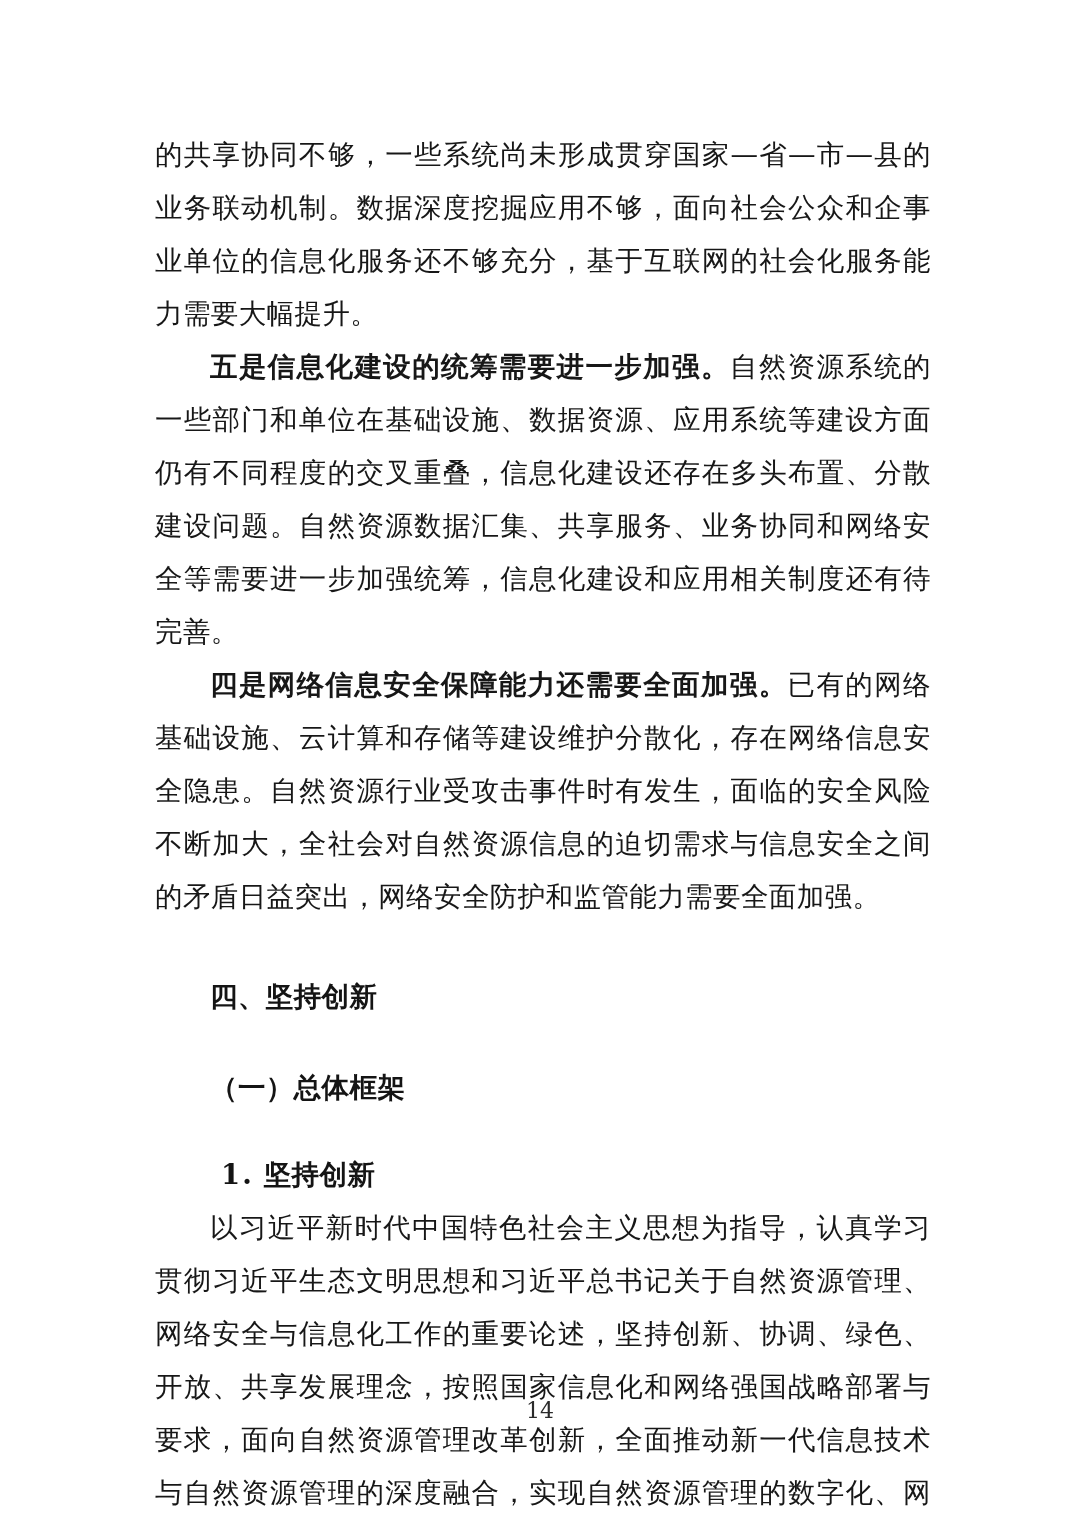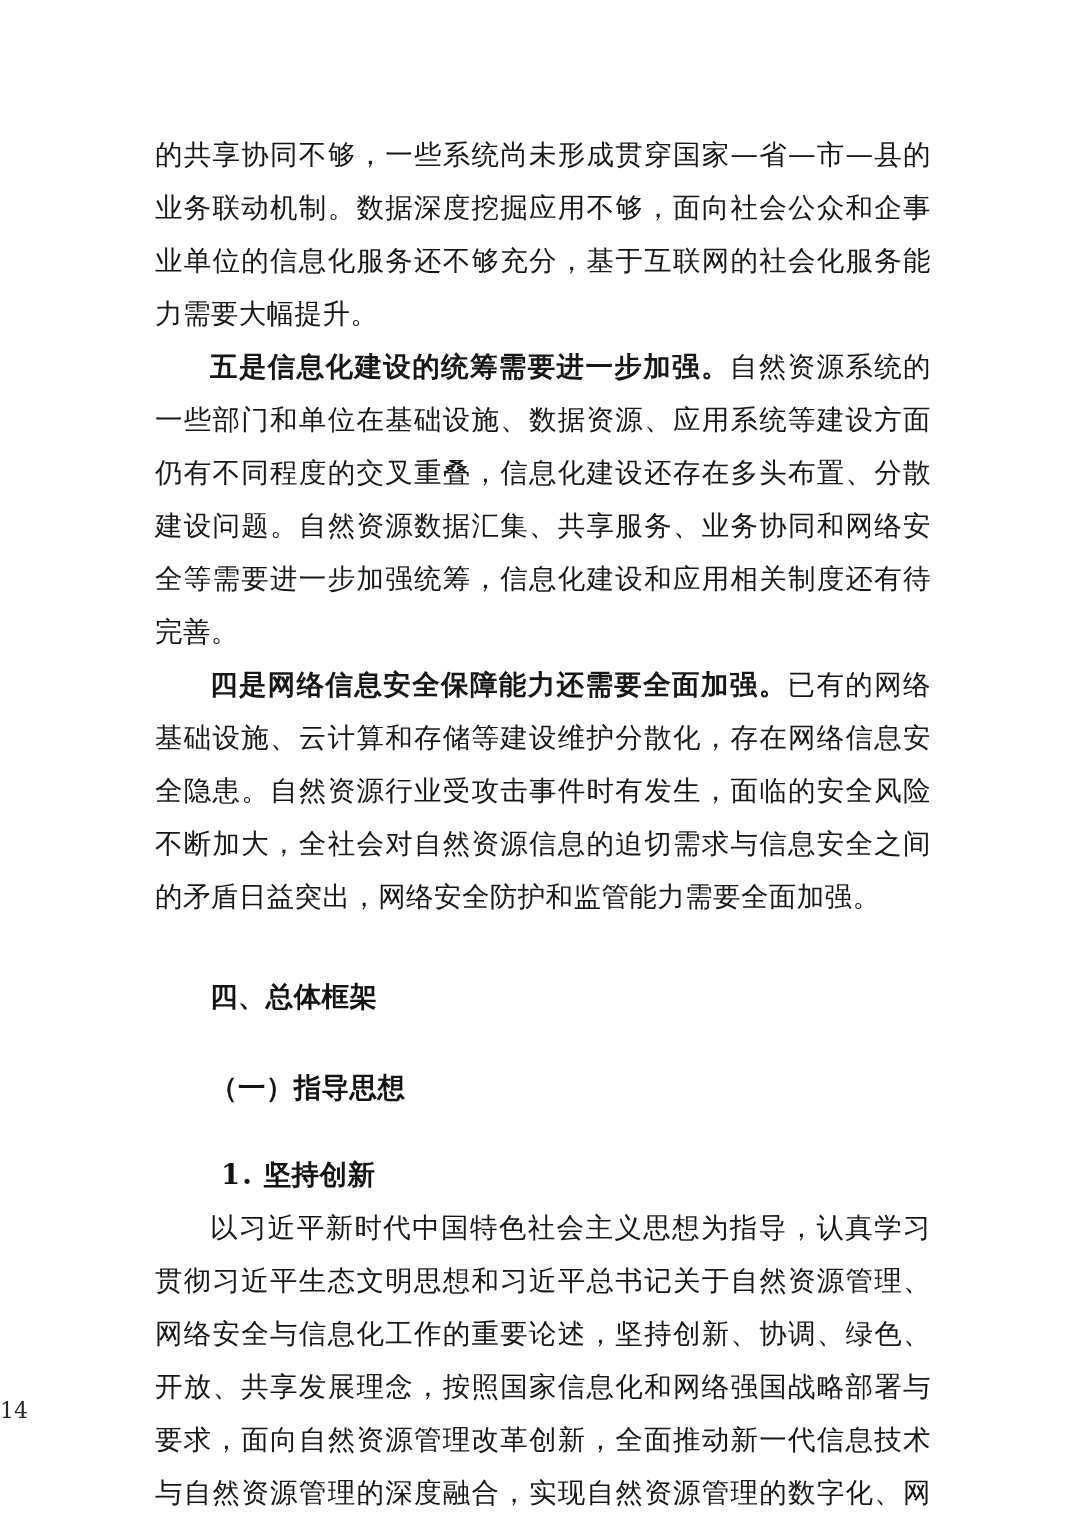--- a/index.html
+++ b/index.html
@@ -62,20 +62,21 @@
   }
   .h-num .numlab {
     font-family: "DejaVu Serif", "Liberation Serif", serif;
     letter-spacing: 2px;
   }
   .pagenum {
     position: absolute;
     left: 0;
     right: 0;
     top: 1398px;
+    text-align: center;
     font-size: 22px;
     font-family: "DejaVu Serif", "Liberation Serif", serif;
     color: #2b2b2b;
   }
 </style>
 </head>
 <body>
 
 <div class="page">
   <div class="content">
@@ -83,23 +84,23 @@
     <p class="body">的共享协同不够，一些系统尚未形成贯穿国家—省—市—县的业务联动机制。数据深度挖掘应用不够，面向社会公众和企事业单位的信息化服务还不够充分，基于互联网的社会化服务能力需要大幅提升。</p>
 
     <p class="indent">
       <span class="lead">五是信息化建设的统筹需要进一步加强。</span><span>自然资源系统的一些部门和单位在基础设施、数据资源、应用系统等建设方面仍有不同程度的交叉重叠，信息化建设还存在多头布置、分散建设问题。自然资源数据汇集、共享服务、业务协同和网络安全等需要进一步加强统筹，信息化建设和应用相关制度还有待完善。</span>
     </p>
 
     <p class="indent">
       <span class="lead">四是网络信息安全保障能力还需要全面加强。</span><span>已有的网络基础设施、云计算和存储等建设维护分散化，存在网络信息安全隐患。自然资源行业受攻击事件时有发生，面临的安全风险不断加大，全社会对自然资源信息的迫切需求与信息安全之间的矛盾日益突出，网络安全防护和监管能力需要全面加强。</span>
     </p>
 
-    <p class="heading h-sec">四、总体框架</p>
+    <p class="heading h-sec">四、坚持创新</p>
 
-    <p class="heading h-sub">（一）指导思想</p>
+    <p class="heading h-sub">（一）总体框架</p>
 
     <p class="heading h-num">
       <span class="numlab">1.</span>&nbsp;<span>坚持创新</span>
     </p>
 
     <p class="indent">以习近平新时代中国特色社会主义思想为指导，认真学习贯彻习近平生态文明思想和习近平总书记关于自然资源管理、网络安全与信息化工作的重要论述，坚持创新、协调、绿色、开放、共享发展理念，按照国家信息化和网络强国战略部署与要求，面向自然资源管理改革创新，全面推动新一代信息技术与自然资源管理的深度融合，实现自然资源管理的数字化、网络化和智能化，提升国土空间治理能力，优化国土空间开发格局，促进资源节约利用，全面提升自然资源社会化服务水平。</p>
 
   </div>
 
   <div class="pagenum">14</div>

